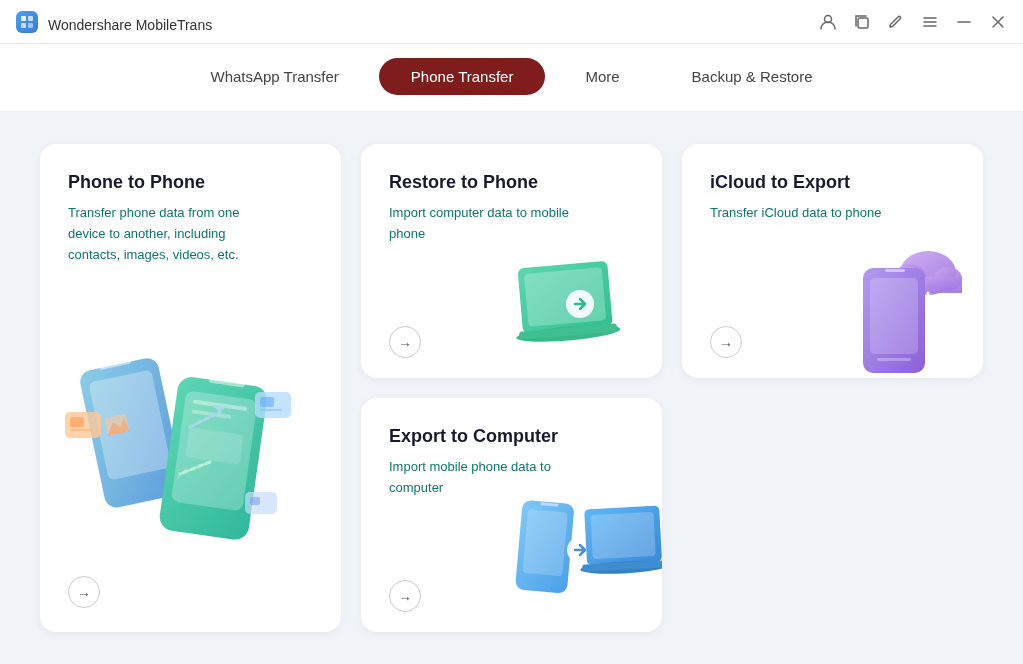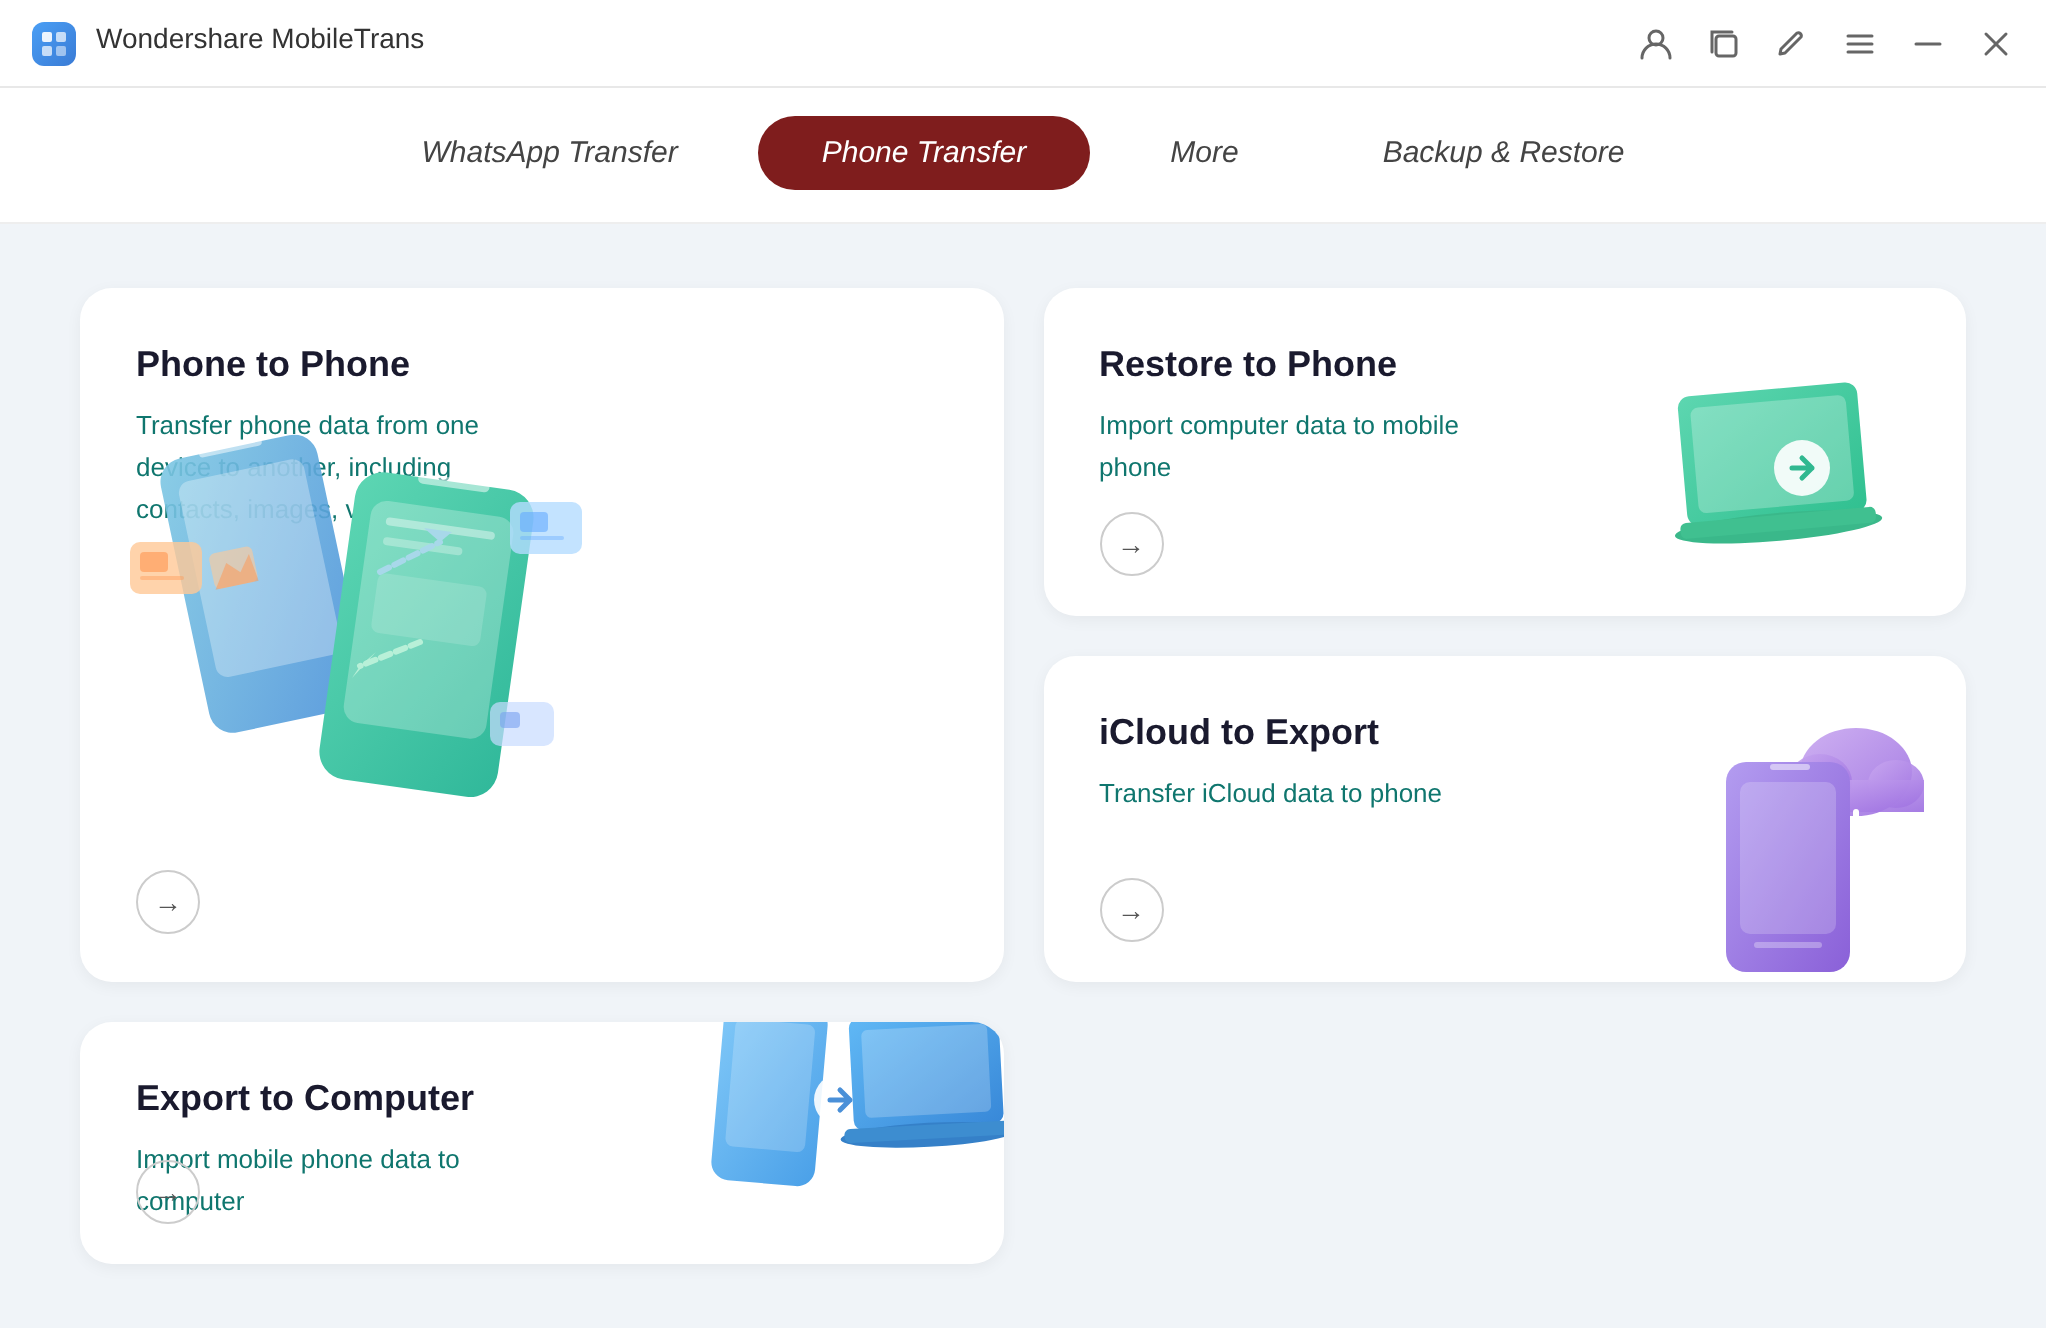--- a/index.html
+++ b/index.html
@@ -17,21 +17,21 @@
       display: flex;
       align-items: center;
       justify-content: space-between;
       background: #fff;
       padding: 0 16px;
       height: 44px;
       border-bottom: 1px solid #e8e8e8;
     }
     .titlebar-left {
       display: flex;
-      align-items: flex-start;
+      align-items: flex-end;
       gap: 10px;
     }
     .app-icon {
       width: 22px;
       height: 22px;
       border-radius: 6px;
       background: linear-gradient(135deg, #4a9ff5, #3a7bd5);
       display: flex;
       align-items: center;
       justify-content: center;
@@ -69,34 +69,33 @@
     }
     .nav-item {
       padding: 10px 32px;
       border-radius: 50px;
       font-size: 15px;
       font-weight: 500;
       cursor: pointer;
       color: #444;
       background: transparent;
       border: none;
-      font-style: italic;
     }
     .nav-item.active {
       background: #7f1d1d;
       color: #fff;
     }
 
     
     .main {
       padding: 32px 40px;
       background: #f0f4f8;
       height: calc(664px - 44px - 68px);
       display: grid;
-      grid-template-columns: 1fr 1fr;
+      grid-template-columns: 1fr 1fr 1fr;
       grid-template-rows: 1fr 1fr;
       gap: 20px;
     }
 
     
     .card {
       background: #fff;
       border-radius: 16px;
       padding: 28px 28px 20px;
       display: flex;

